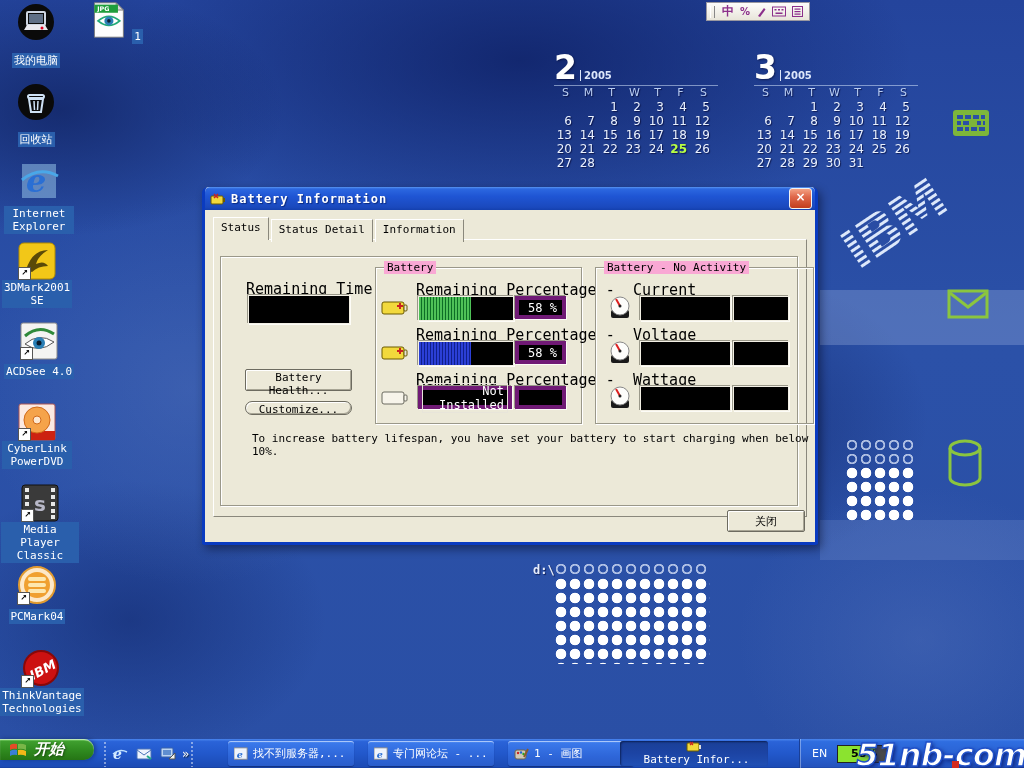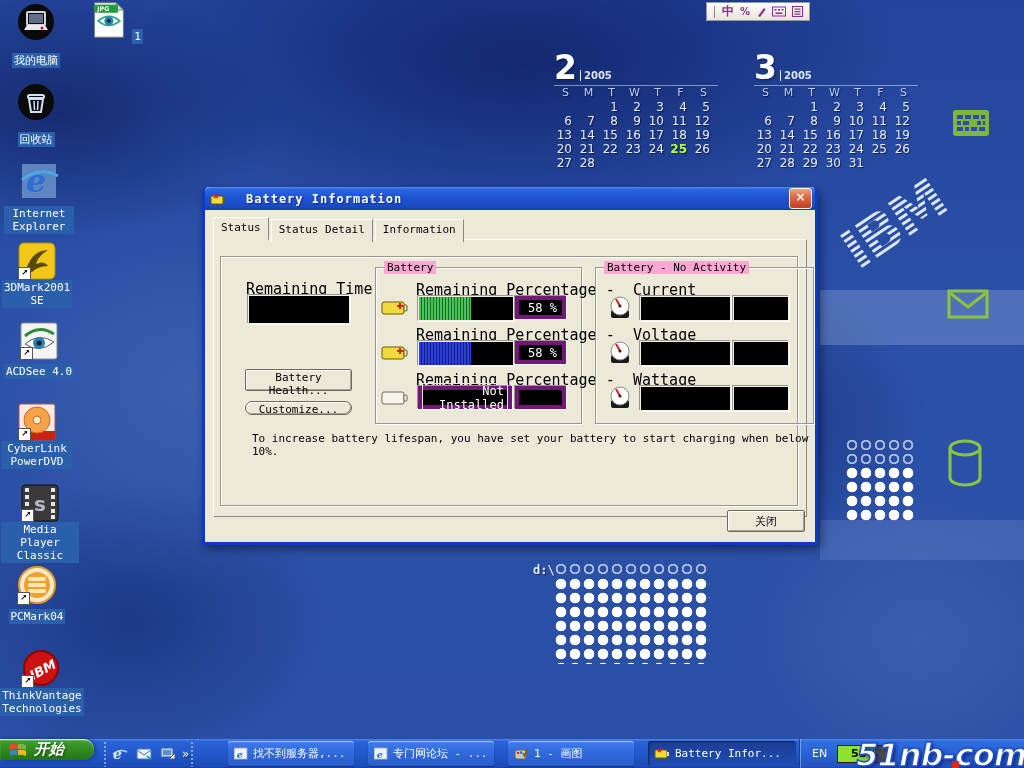--- a/index.html
+++ b/index.html
@@ -40,21 +40,21 @@
   .dots .ring{background-image:radial-gradient(circle at 7px 7px,transparent 3.4px,rgba(220,230,250,.75) 3.6px 5px,transparent 5.4px);background-size:14px 14px;}
   .dots .fill{background-image:radial-gradient(circle at 7px 7px,#fff 5px,transparent 5.6px);background-size:14px 14px;}
   .dlabel{position:absolute;color:#e6edfb;font:bold 12px "DejaVu Sans Mono",monospace;z-index:1;text-shadow:1px 1px 1px rgba(0,0,40,.6);}
   .gicon{position:absolute;z-index:1;}
   
   .dlg{position:absolute;left:202px;top:187px;width:610px;height:355px;z-index:10;
     background:#ece9d8;border:3px solid #0a3bc0;border-top:none;border-radius:6px 6px 3px 3px;
     box-shadow:3px 4px 10px rgba(0,0,20,.45);}
   .tbar{height:23px;border-radius:5px 5px 0 0;display:flex;align-items:center;padding:0 3px 0 5px;
     background:linear-gradient(180deg,#5a96f2 0%,#2c68e0 8%,#1f55d4 40%,#1a49bd 88%,#1440ae 100%);}
-  .tbar .ttl{color:#fff;font:bold 12px "DejaVu Sans Mono",monospace;margin-left:20px;flex:1;letter-spacing:1px;text-shadow:1px 1px 1px #0a2a80;}
+  .tbar .ttl{color:#fff;font:bold 12px "DejaVu Sans Mono",monospace;margin-left:5px;flex:1;letter-spacing:1px;text-shadow:1px 1px 1px #0a2a80;}
   .xbtn{width:21px;height:19px;border-radius:3px;border:1px solid #f2f2f2;cursor:pointer;
     background:linear-gradient(180deg,#f3a183 0%,#e06a4c 40%,#c33d1d 100%);
     color:#fff;font:bold 12px "DejaVu Sans",sans-serif;text-align:center;line-height:17px;}
   .dbody{position:relative;height:329px;font-family:"DejaVu Sans Mono",monospace;}
   .tabs{position:absolute;left:8px;top:7px;display:flex;z-index:2;}
   .tab{font-size:11px;padding:3px 7px;background:#ece9d8;border:1px solid #8a887c;border-bottom:none;
     border-top-color:#fff;border-left-color:#fff;position:relative;top:2px;margin-right:2px;cursor:pointer;color:#000;}
   .tab.active{top:0;padding-bottom:6px;z-index:3;}
   .tpage{position:absolute;left:8px;right:8px;top:29px;height:276px;background:#ece9d8;
     border:1px solid #8a887c;border-top-color:#fff;border-left-color:#fff;}
@@ -598,21 +598,21 @@
     <div class="tbtn" style="left:508px;width:126px;">
       <svg width="15" height="14" viewBox="0 0 15 14">
           <rect x="1" y="3" width="11" height="9" rx="2" fill="#cfc9b8" stroke="#6a6552"></rect>
           <circle cx="4" cy="6" r="1.2" fill="#c22"></circle>
           <circle cx="7" cy="5.5" r="1.2" fill="#26c"></circle>
           <circle cx="9.5" cy="7" r="1.2" fill="#2a2"></circle>
           <path d="M10 10 L14 2" stroke="#8a5a2a" stroke-width="2"></path>
         </svg>
       <span class="tl">1 - 画图</span>
     </div>
-    <div class="tbtn active" style="left:648px;width:148px;">
+    <div class="tbtn active" style="left:620px;width:148px;flex-direction:column;">
       <svg width="16" height="12" viewBox="0 0 16 12">
           <rect x="1" y="2" width="12" height="8" rx="1" fill="#f2d93c" stroke="#6b5a00"></rect>
           <rect x="13" y="4" width="2" height="4" fill="#ddd"></rect>
           <path d="M4 1 L7 4 M7 1 L4 4" stroke="#c22" stroke-width="1.2"></path>
         </svg>
       <span class="tl">Battery Infor...</span>
     </div>
 
     <div class="tray">
       <span class="lang">EN</span>

